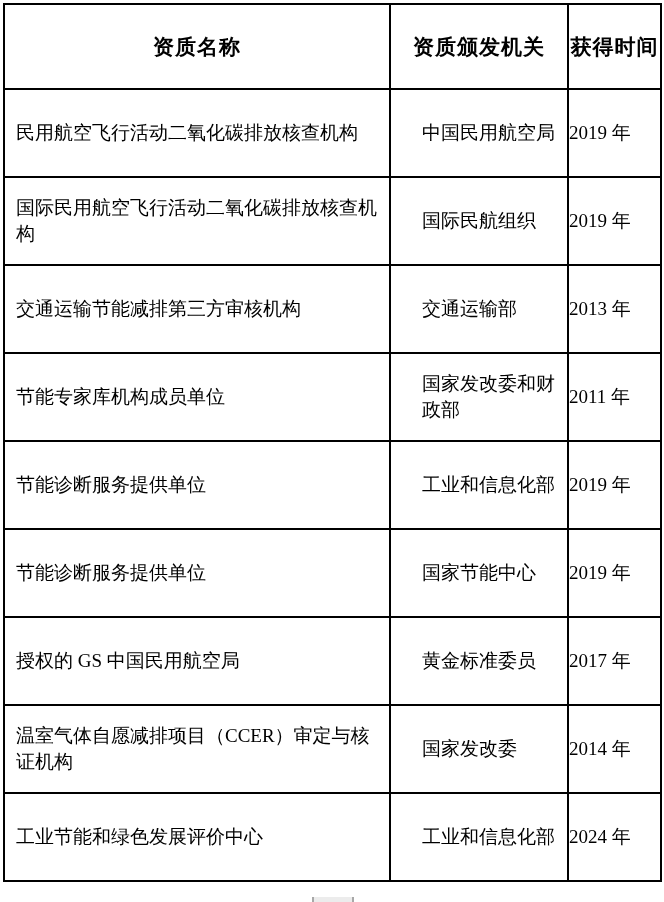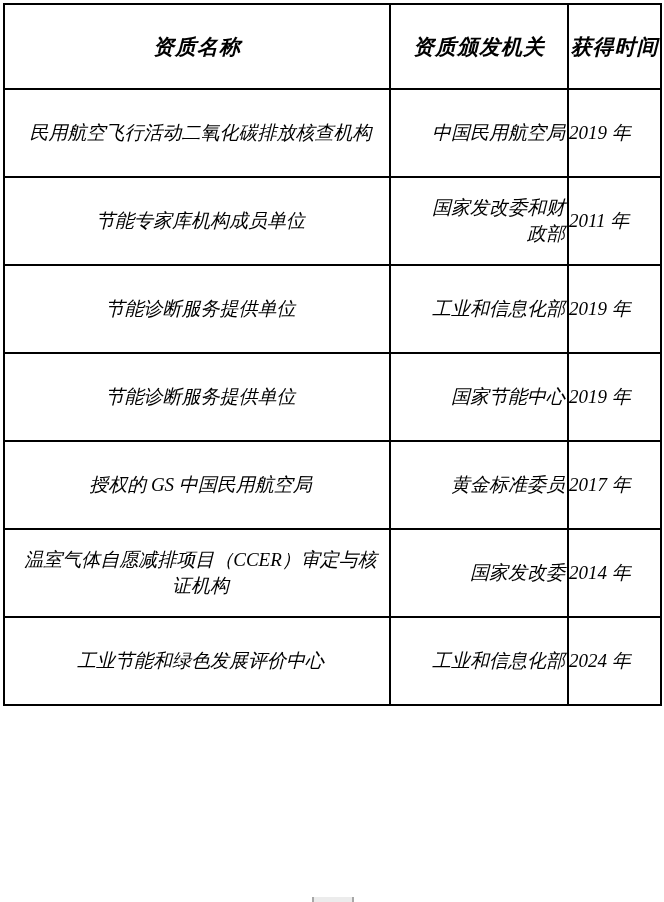--- a/index.html
+++ b/index.html
@@ -10,21 +10,20 @@
     height: 902px;
     overflow: hidden;
     font-family: "Liberation Serif", serif;
     color: #000000;
   }
   .page {
     position: relative;
     width: 664px;
     height: 902px;
     background: #ffffff;
-    font-style: italic;
   }
   table.qual-table {
     position: absolute;
     left: 3px;
     top: 3px;
     width: 657px;
     border-collapse: collapse;
     table-layout: fixed;
   }
   .qual-table col.c-name   { width: 386px; }
@@ -44,26 +43,26 @@
     letter-spacing: 1px;
     padding: 0;
   }
   .qual-table td {
     height: 86px;
     font-size: 19px;
     font-weight: normal;
     padding: 0;
   }
   td.cell-name {
-    text-align: center;
+    text-align: left;
     padding-left: 11px;
     padding-right: 4px;
   }
   td.cell-issuer {
-    text-align: right;
+    text-align: left;
     padding-left: 31px;
     padding-right: 2px;
   }
   td.cell-year {
     text-align: left;
   }
   .resize-artifact {
     position: absolute;
     left: 312px;
     top: 897px;
@@ -92,20 +91,30 @@
         <th>获得时间</th>
       </tr>
     </thead>
     <tbody>
       <tr>
         <td class="cell-name">民用航空飞行活动二氧化碳排放核查机构</td>
         <td class="cell-issuer">中国民用航空局</td>
         <td class="cell-year">2019 年</td>
       </tr>
       <tr>
+        <td class="cell-name">国际民用航空飞行活动二氧化碳排放核查机构</td>
+        <td class="cell-issuer">国际民航组织</td>
+        <td class="cell-year">2019 年</td>
+      </tr>
+      <tr>
+        <td class="cell-name">交通运输节能减排第三方审核机构</td>
+        <td class="cell-issuer">交通运输部</td>
+        <td class="cell-year">2013 年</td>
+      </tr>
+      <tr>
         <td class="cell-name">节能专家库机构成员单位</td>
         <td class="cell-issuer">国家发改委和财政部</td>
         <td class="cell-year">2011 年</td>
       </tr>
       <tr>
         <td class="cell-name">节能诊断服务提供单位</td>
         <td class="cell-issuer">工业和信息化部</td>
         <td class="cell-year">2019 年</td>
       </tr>
       <tr>

